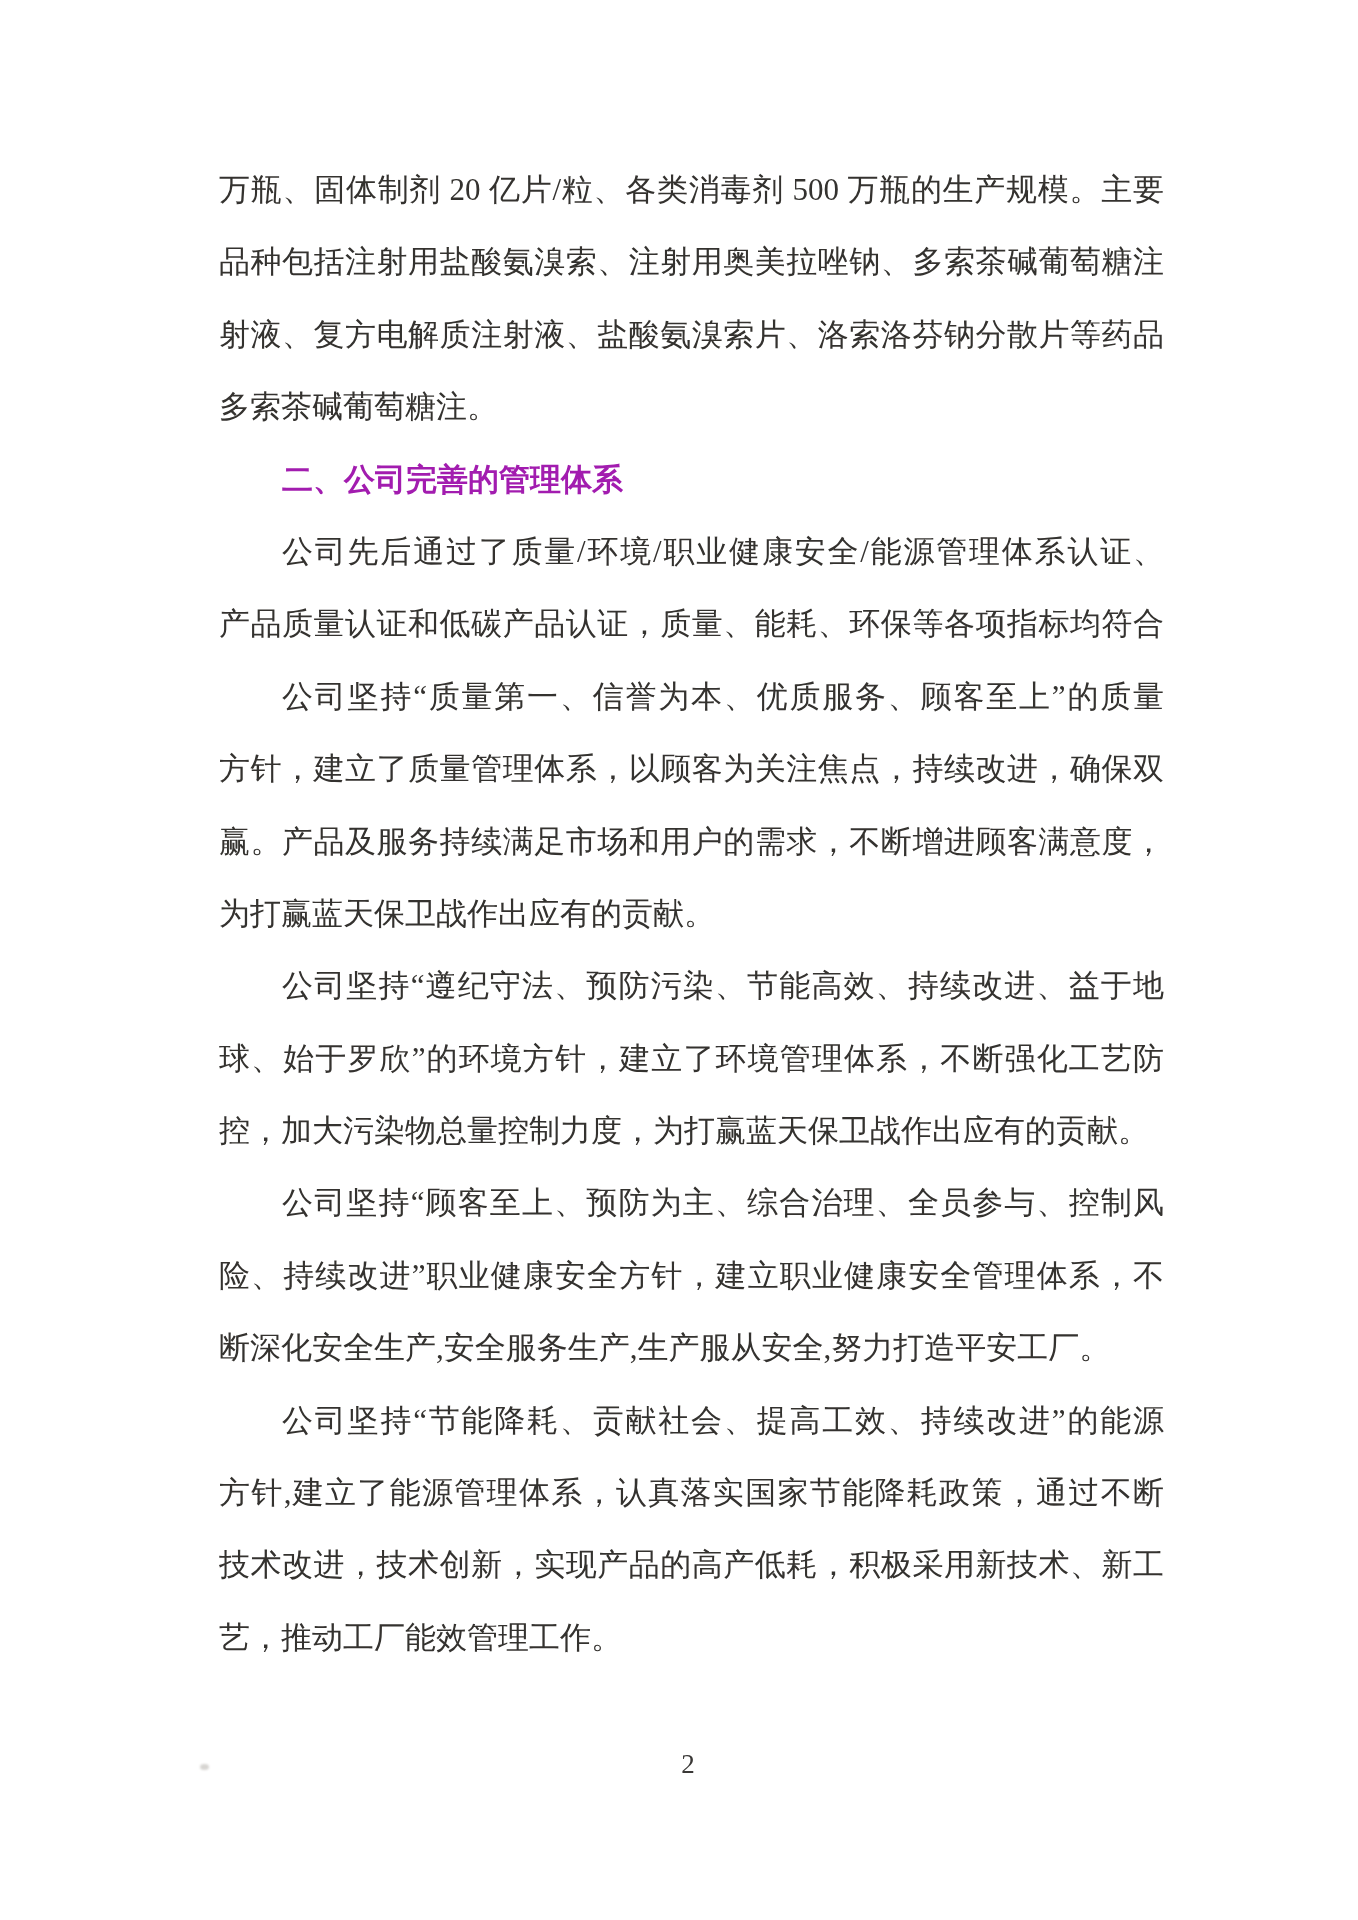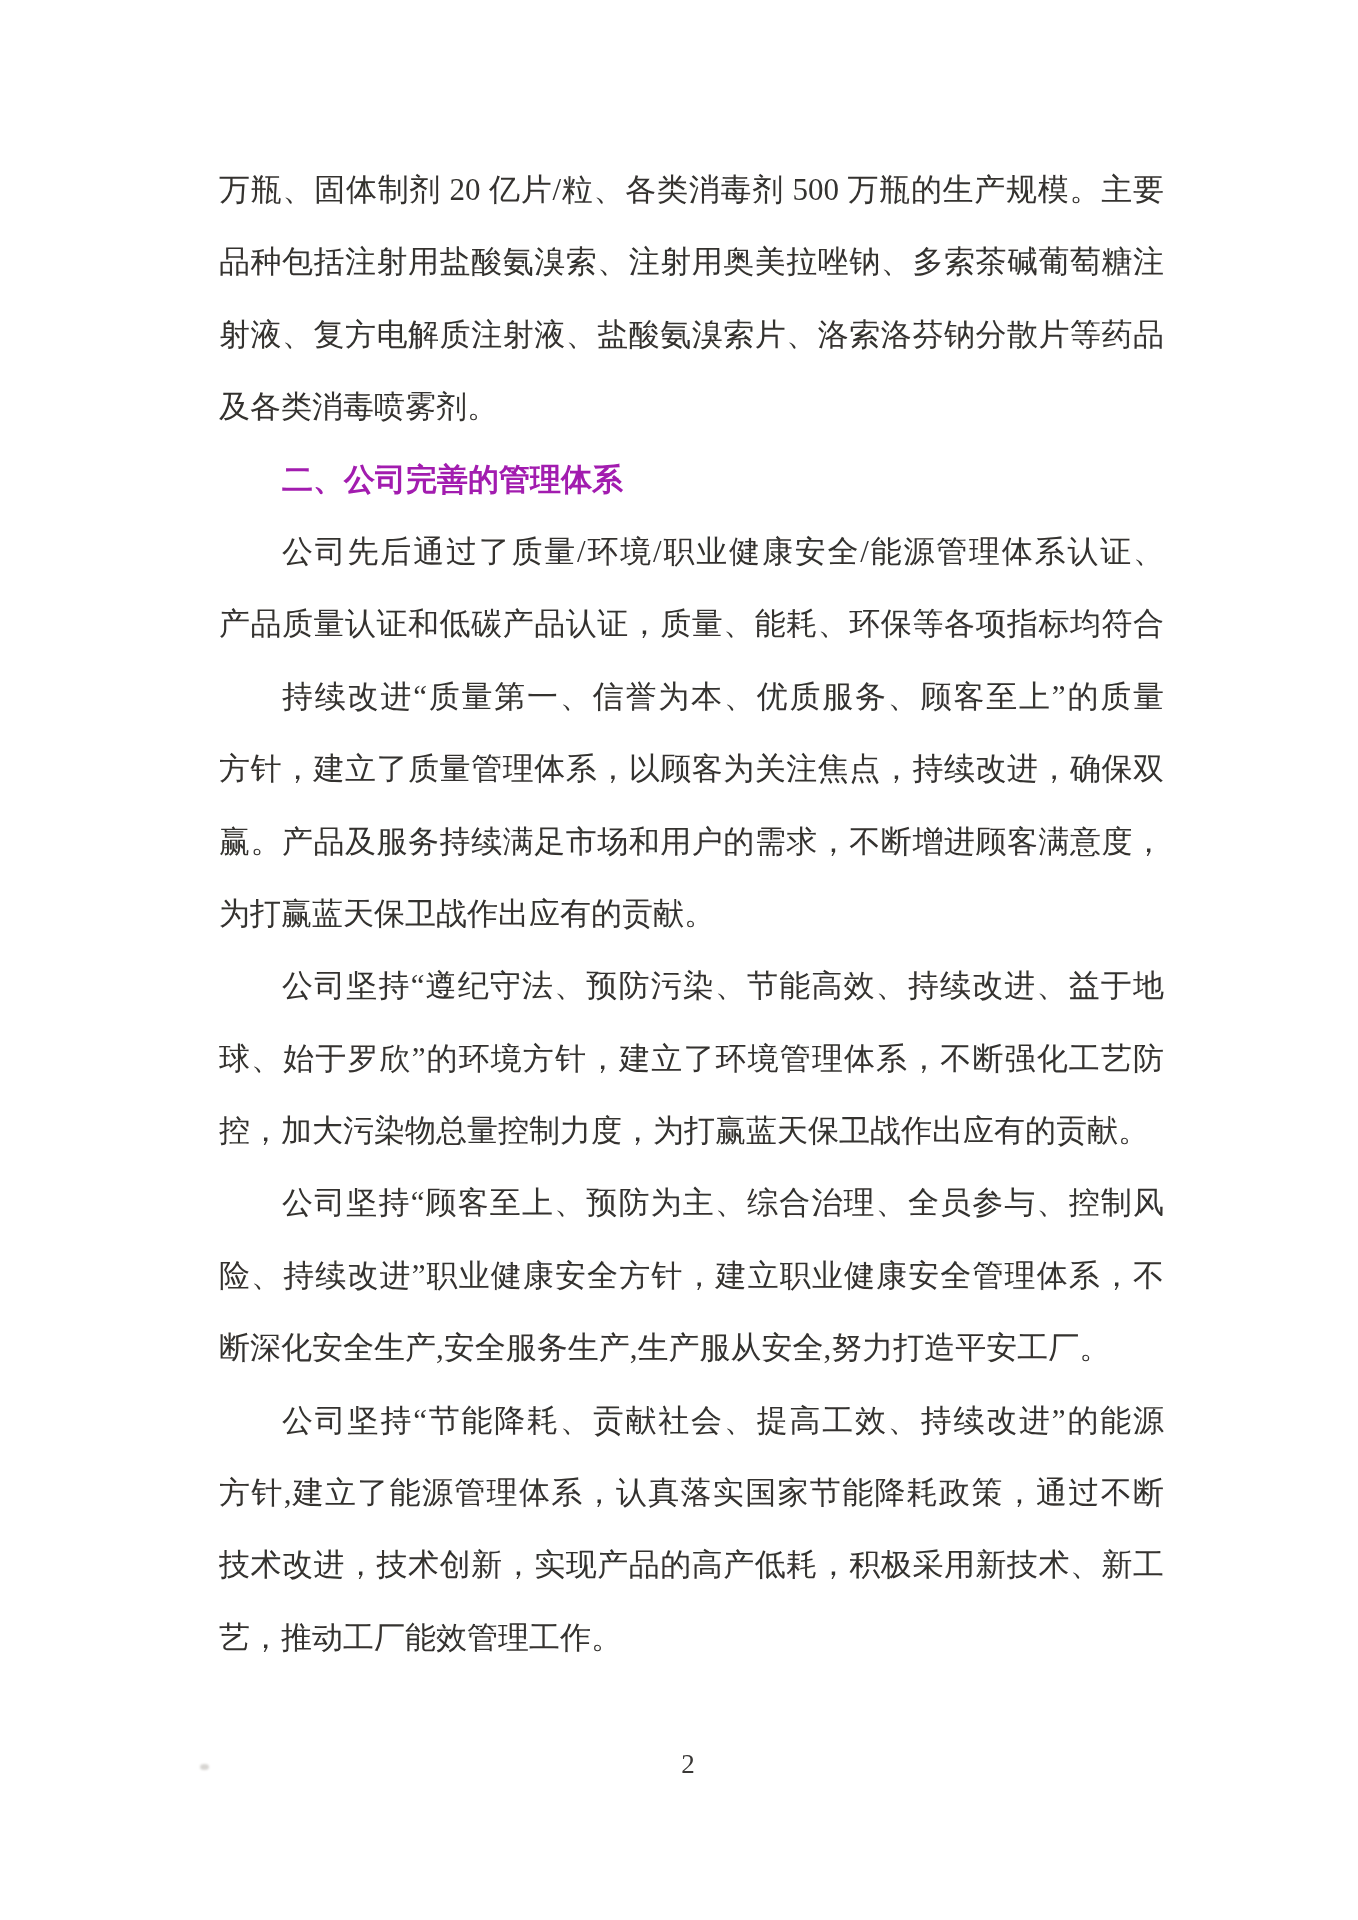--- a/index.html
+++ b/index.html
@@ -58,32 +58,32 @@
 <body>
 
 <div class="page">
 
   <div class="text-block">
 
     <div>
       <div class="line j">万瓶、固体制剂 20 亿片/粒、各类消毒剂 500 万瓶的生产规模。主要</div>
       <div class="line j">品种包括注射用盐酸氨溴索、注射用奥美拉唑钠、多索茶碱葡萄糖注</div>
       <div class="line j">射液、复方电解质注射液、盐酸氨溴索片、洛索洛芬钠分散片等药品</div>
-      <div class="line">及各类消毒喷雾剂。</div>
+      <div class="line">多索茶碱葡萄糖注。</div>
     </div>
 
     <div class="line heading indent">二、公司完善的管理体系</div>
 
     <div>
       <div class="line j indent">公司先后通过了质量/环境/职业健康安全/能源管理体系认证、</div>
       <div class="line j">产品质量认证和低碳产品认证，质量、能耗、环保等各项指标均符合</div>
     </div>
 
     <div>
-      <div class="line j indent">持续改进“质量第一、信誉为本、优质服务、顾客至上”的质量</div>
+      <div class="line j indent">公司坚持“质量第一、信誉为本、优质服务、顾客至上”的质量</div>
       <div class="line j">方针，建立了质量管理体系，以顾客为关注焦点，持续改进，确保双</div>
       <div class="line j">赢。产品及服务持续满足市场和用户的需求，不断增进顾客满意度，</div>
       <div class="line">为打赢蓝天保卫战作出应有的贡献。</div>
     </div>
 
     <div>
       <div class="line j indent">公司坚持“遵纪守法、预防污染、节能高效、持续改进、益于地</div>
       <div class="line j">球、始于罗欣”的环境方针，建立了环境管理体系，不断强化工艺防</div>
       <div class="line">控，加大污染物总量控制力度，为打赢蓝天保卫战作出应有的贡献。</div>
     </div>

